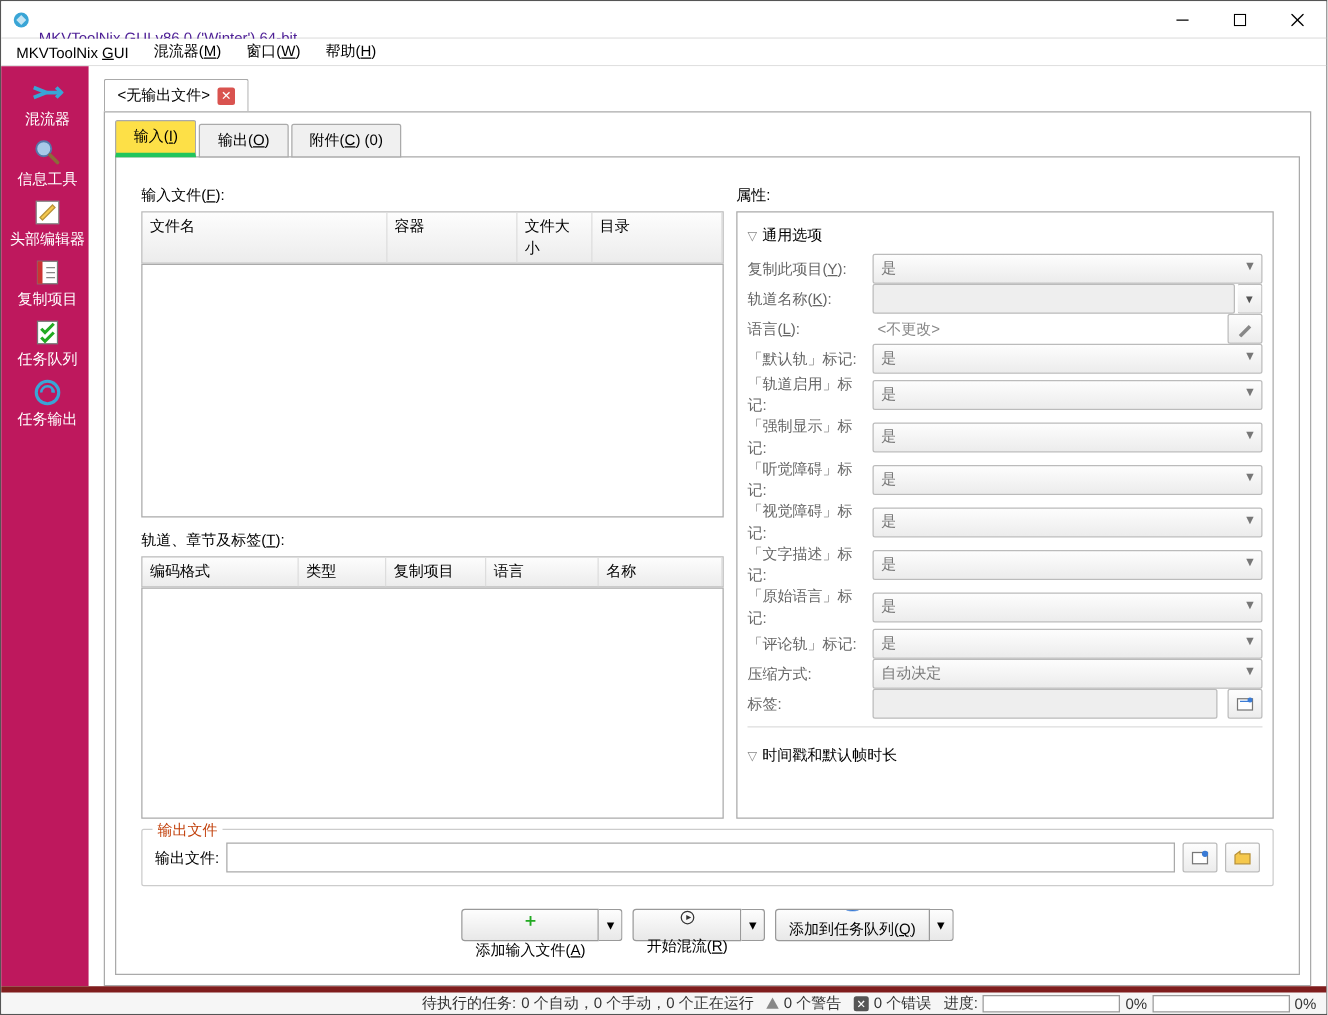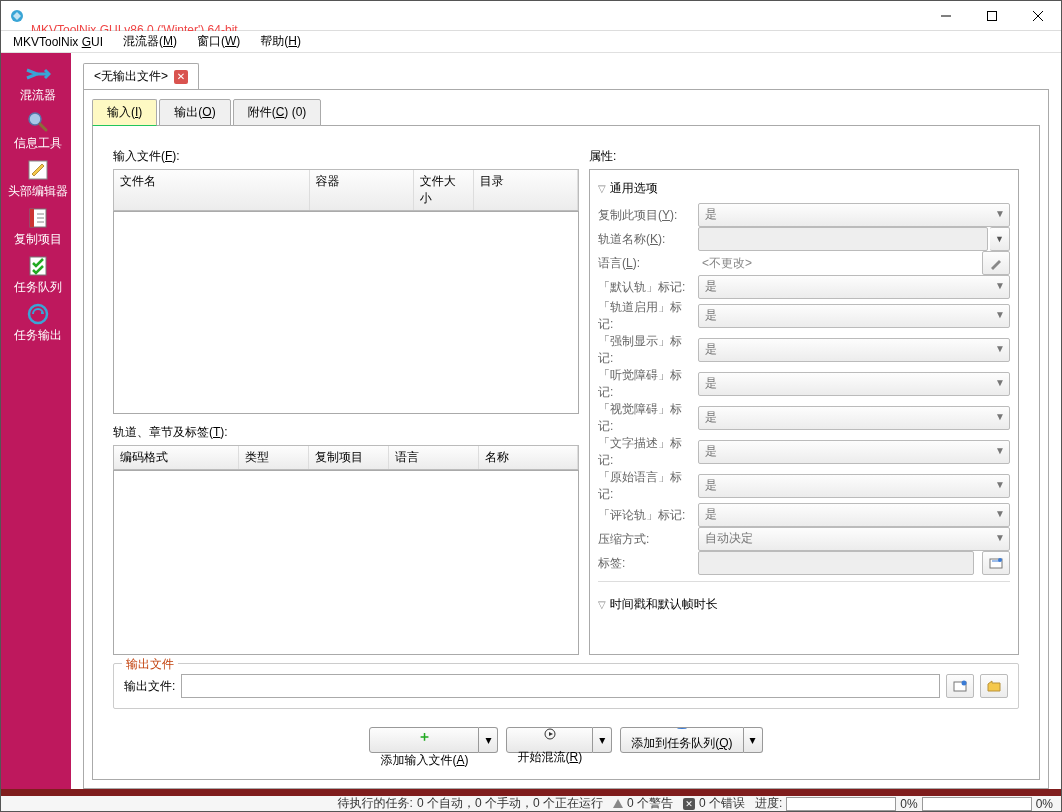--- a/index.html
+++ b/index.html
@@ -2,21 +2,21 @@
 <html><head>
 <meta charset="utf-8">
 <style>
 * { margin:0; padding:0; box-sizing:border-box; font-family:"Microsoft YaHei","Segoe UI",sans-serif; font-size:12px; }
 body { background:#fff; overflow:hidden; }
 .window { width:1062px; height:812px; display:flex; flex-direction:column; border:1px solid #555; }
 
 
 .titlebar { height:30px; background:#fff; display:flex; align-items:center; padding-left:8px; border-bottom:1px solid #ddd; }
 .titlebar .icon { width:16px; height:16px; margin-right:6px; display:flex; align-items:center; justify-content:center; }
-.titlebar .title { flex:1; color:#ef4444; font-size:12px;margin-top:28px; }
+.titlebar .title { flex:1; color:#4c1d95; font-size:12px;margin-top:28px; }
 .titlebar .wbuttons { display:flex; }
 .titlebar .wbtn { width:46px; height:30px; display:flex; align-items:center; justify-content:center; color:#000; }
 
 
 .menubar { height:22px; background:#fff; display:flex; align-items:center; padding:0 8px; gap:12px; border-bottom:1px solid #e0e0e0; }
 .menubar .menuitem { color:#000; padding:0 4px; }
 .menubar .menuitem u { text-decoration:underline; }
 
 
 .body { flex:1; display:flex; min-height:0; }
@@ -30,21 +30,21 @@
 
 .filetabs { display:flex; align-items:flex-end; height:28px; }
 .filetab { border:1px solid #aaa; border-bottom:none; padding:4px 10px; background:#fff; border-radius:2px 2px 0 0; display:flex; align-items:center; gap:6px; }
 .filetab .closex { width:14px; height:14px; background:#d9534f; color:#fff; display:flex; align-items:center; justify-content:center; font-size:10px; border-radius:2px; }
 
 .page { border:1px solid #aaa; flex:1; display:flex; flex-direction:column; min-height:0; padding:8px; }
 
 
 .innertabs { display:flex; align-items:flex-end; height:28px; gap:0; margin-bottom:-1px; z-index:1;}
 .itab { border:1px solid #aaa; padding:4px 14px; background:#f0f0f0; border-radius:2px 2px 0 0; margin-right:2px;}
-.itab.active { background:#fef9c3; border-bottom:1px solid #22c55e; }
+.itab.active { background:#fde047; border-bottom:4px solid #22c55e; }
 
 .content { flex:1; display:flex; flex-direction:column; min-height:0; border:1px solid #aaa; padding:20px; }
 
 
 .columns { flex:1; display:flex; gap:10px; min-height:0; }
 .leftcol { flex:1; display:flex; flex-direction:column; min-height:0; }
 .rightcol { width:430px; display:flex; flex-direction:column; min-height:0; }
 
 .seclabel { padding:2px 0 4px 0; }
 .listhdr { display:flex; background:linear-gradient(#fdfdfd,#ececec); border:1px solid #bbb; }
@@ -72,21 +72,21 @@
 
 
 .bottombtns { display:flex; justify-content:center; gap:8px; padding:10px 0 6px; }
 .splitgrp { display:flex; }
 .btn { height:26px; border:1px solid #999; background:linear-gradient(#fdfdfd,#e8e8e8); padding:0 10px; display:flex; align-items:center; gap:6px; border-radius:3px; }
 .btn.drop { border-left:none; padding:0 6px; border-radius:0 3px 3px 0;}
 .btn.main { border-radius:3px 0 0 3px; }
 .dot { width:10px; height:10px; border-radius:50%; display:inline-block; }
 
 
-.statusbar { height:22px; border-top:7px solid #7f1d1d; display:flex; justify-content:flex-end; padding:0 8px; gap:10px; font-size:12px; color:#333; background:#f6f6f6;}
+.statusbar { height:22px; border-top:5px solid #7f1d1d; display:flex; justify-content:flex-end; padding:0 8px; gap:10px; font-size:12px; color:#333; background:#f6f6f6;}
 .statusbar .chunk { display:flex; align-items:center; gap:4px; }
 .progbar { width:110px; height:14px; border:1px solid #999; background:#fff;}
 .warnicon { width:0;height:0;border-left:5px solid transparent;border-right:5px solid transparent;border-bottom:9px solid #888; }
 .erricon { width:12px;height:12px;background:#555;color:#fff;font-size:9px;display:flex;align-items:center;justify-content:center;border-radius:2px;}
 
 u { text-decoration:underline; }
 </style>
 </head>
 <body>
 

